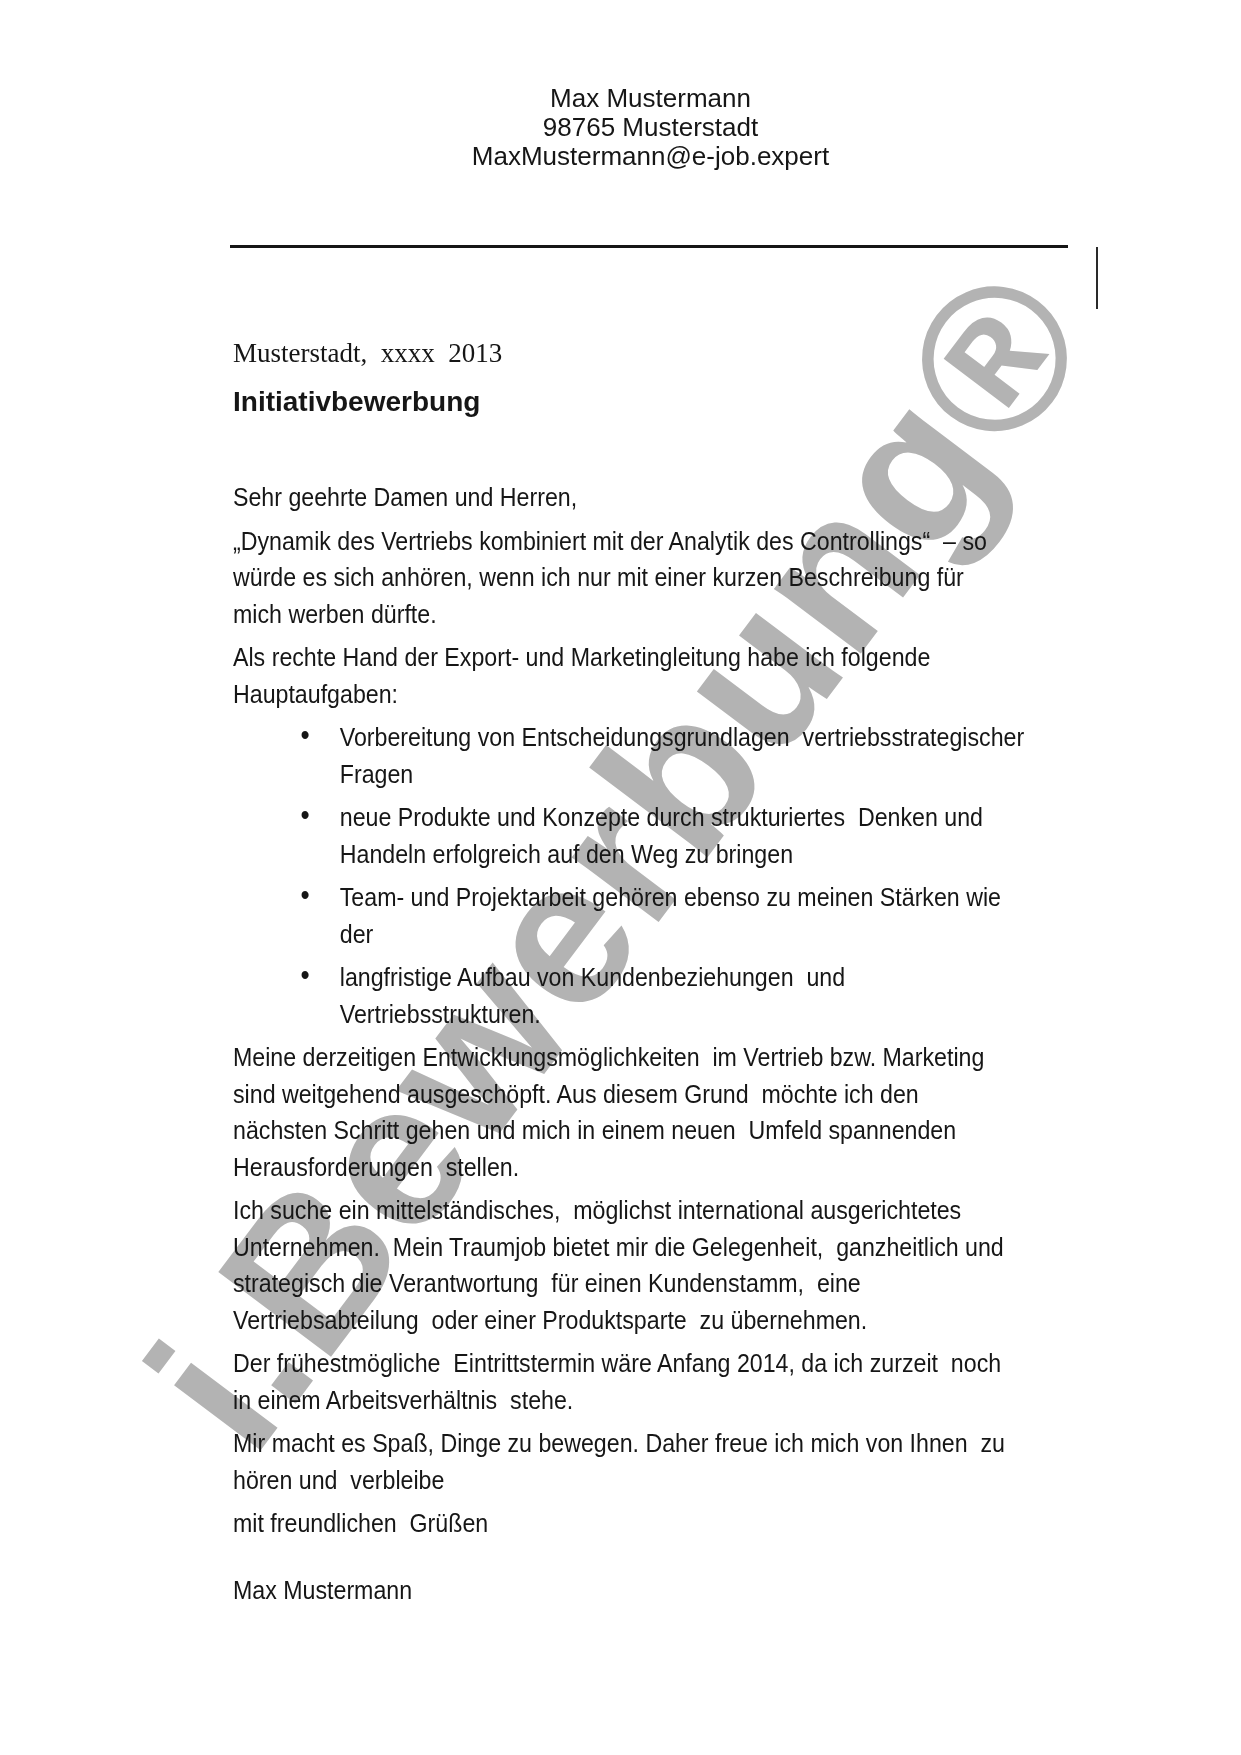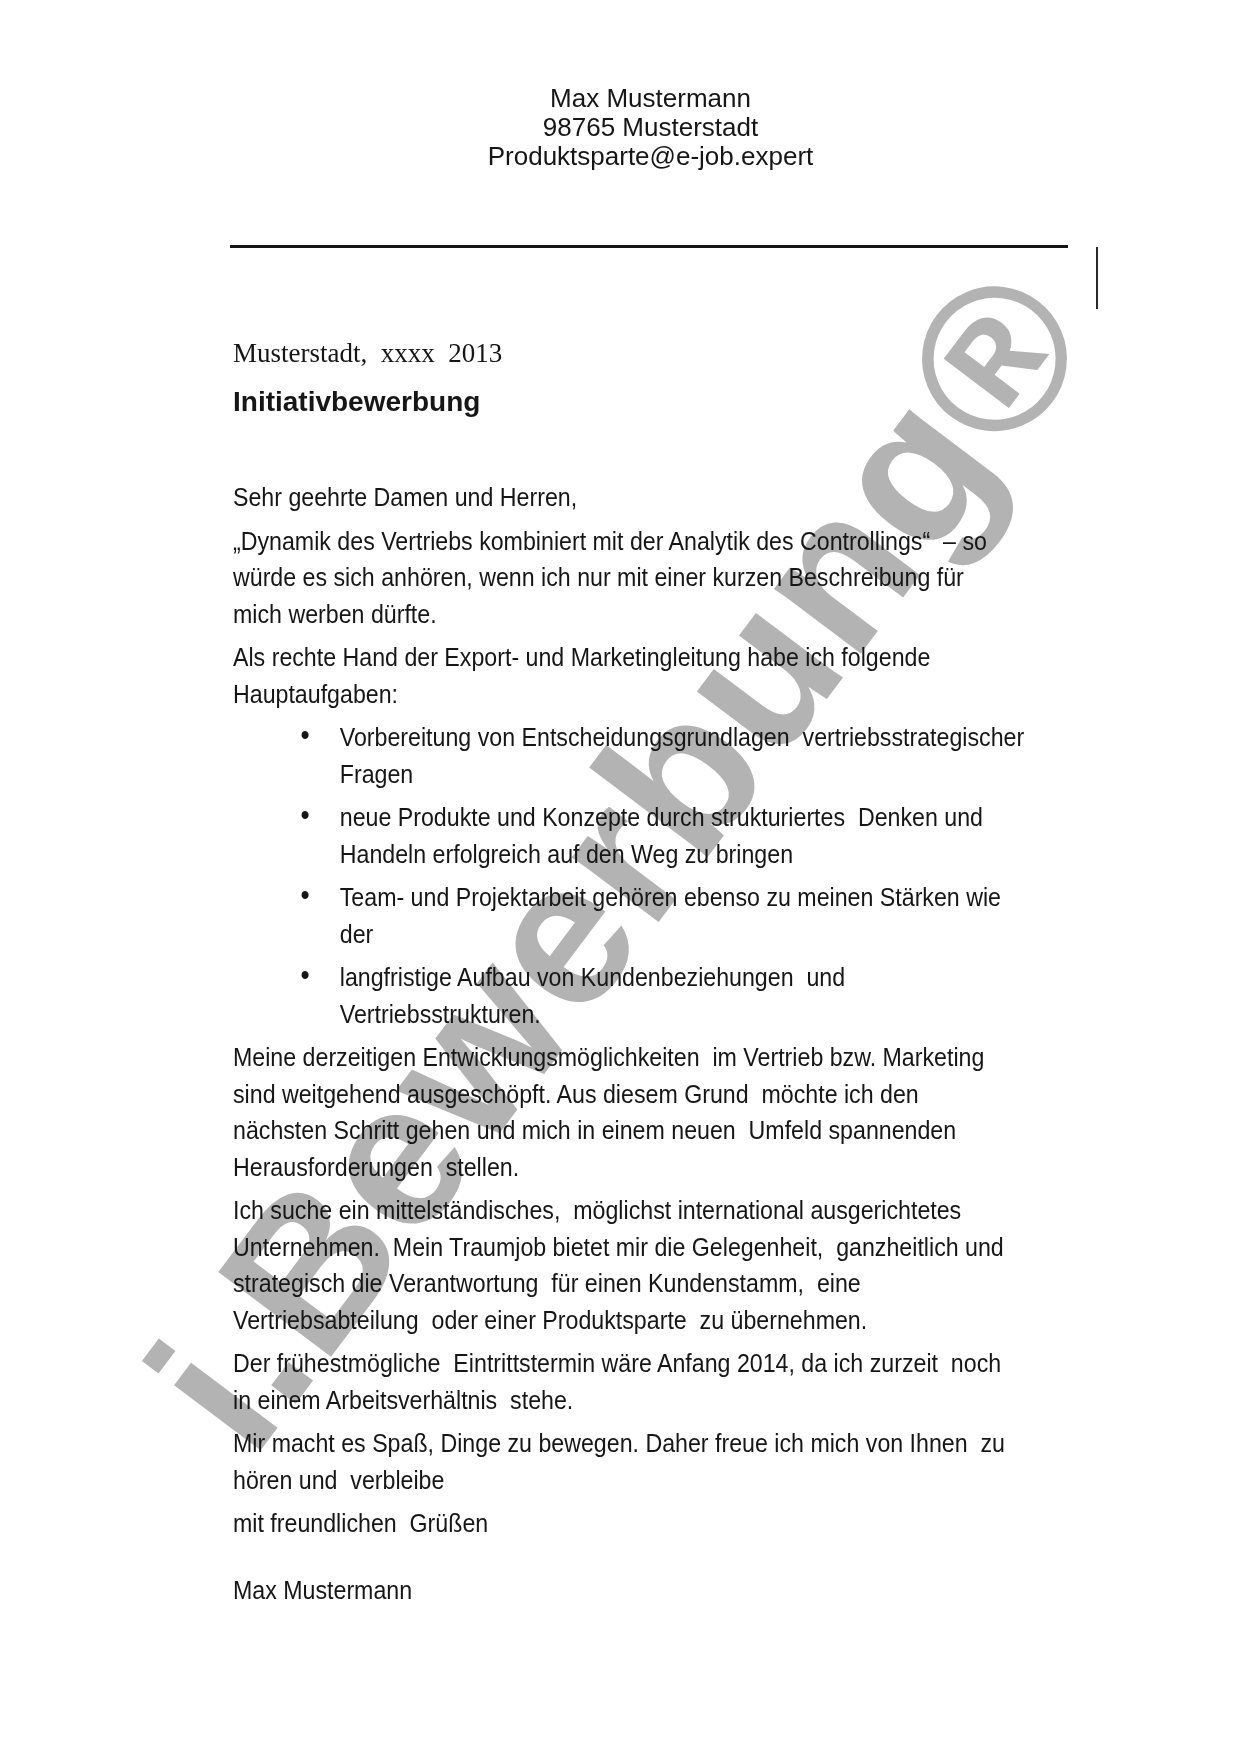--- a/index.html
+++ b/index.html
@@ -77,21 +77,21 @@
 </head>
 <body>
 
 <div class="page">
 
   <div class="watermark">i.Bewerbung®</div>
 
   <div class="header-block">
     <div class="line">Max Mustermann</div>
     <div class="line">98765 Musterstadt</div>
-    <div class="line">Produktsparte@e-job.expert</div>
+    <div class="line">MaxMustermann@e-job.expert</div>
   </div>
 
   <div class="rule"></div>
   <div class="rule-tick"></div>
 
   <div class="date-line">Musterstadt,  xxxx  2013</div>
 
   <div class="subject">Initiativbewerbung</div>
 
   <div class="content">

